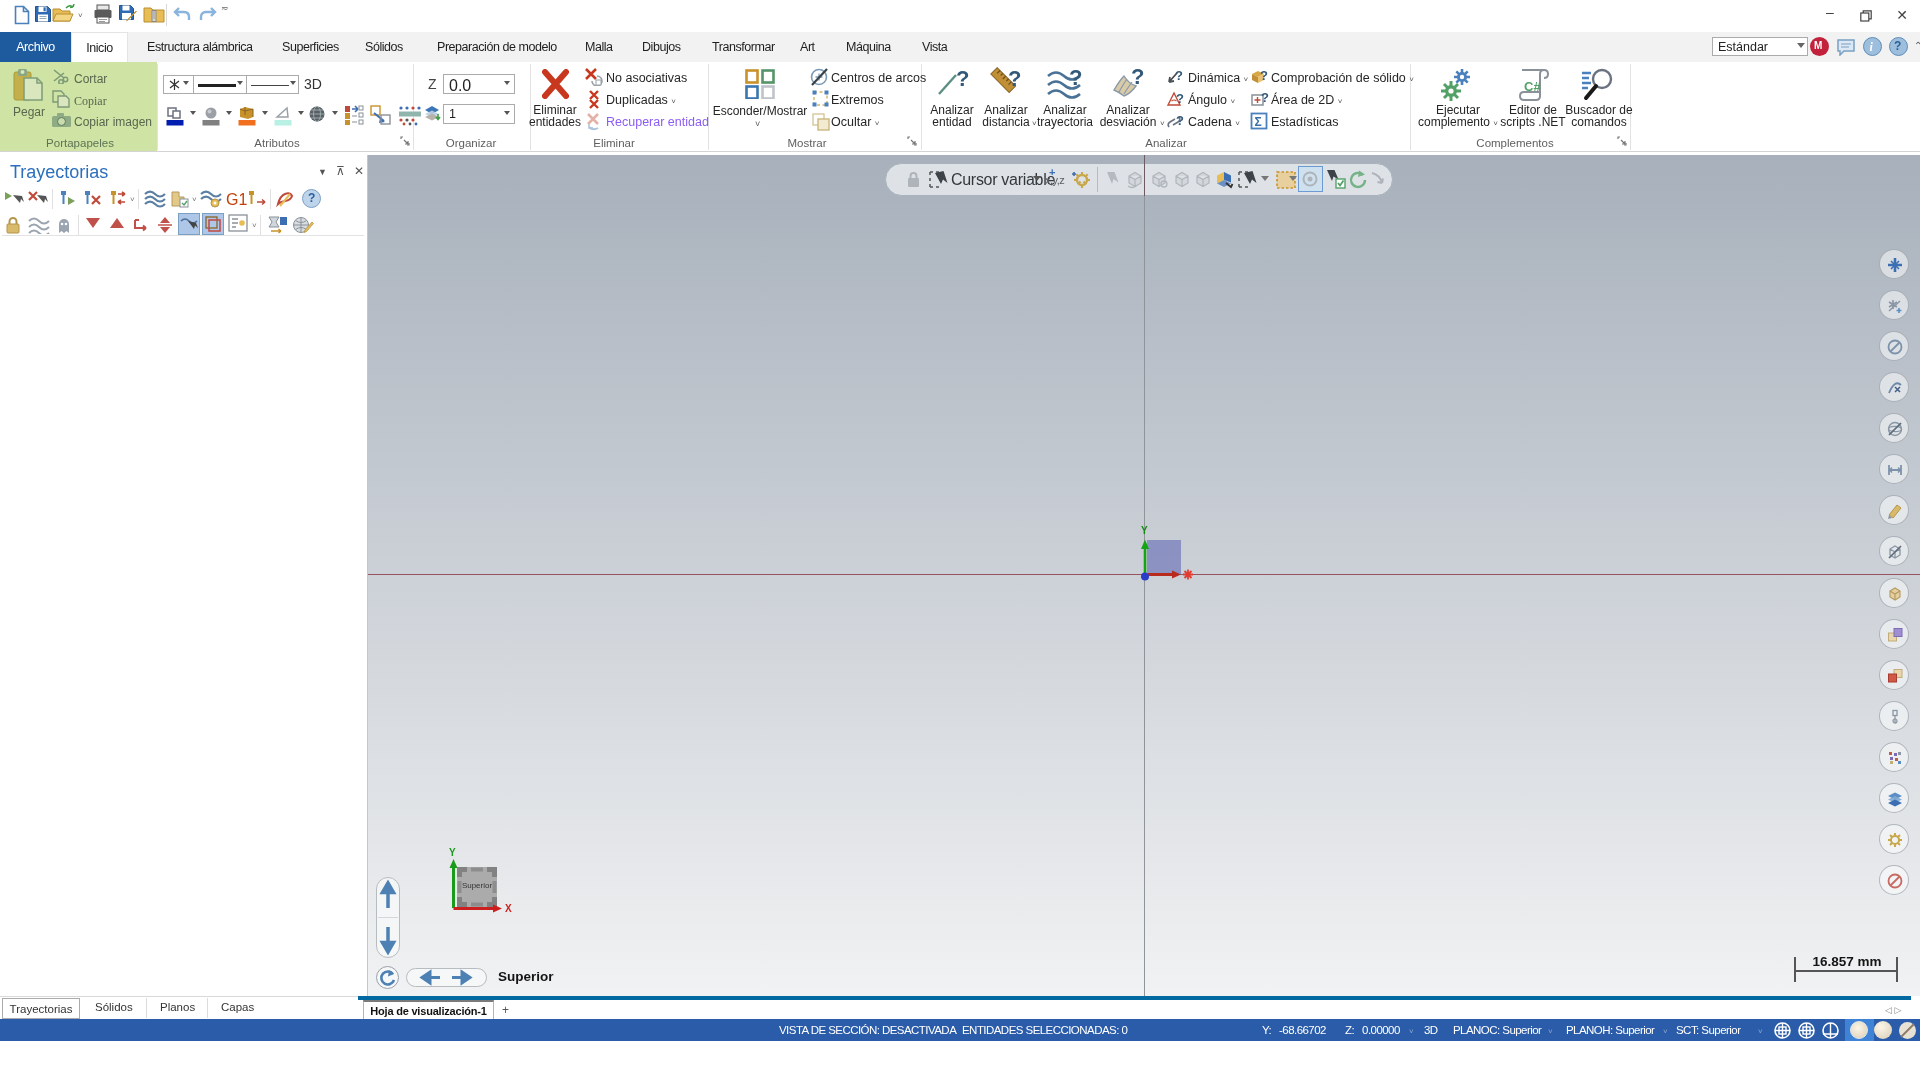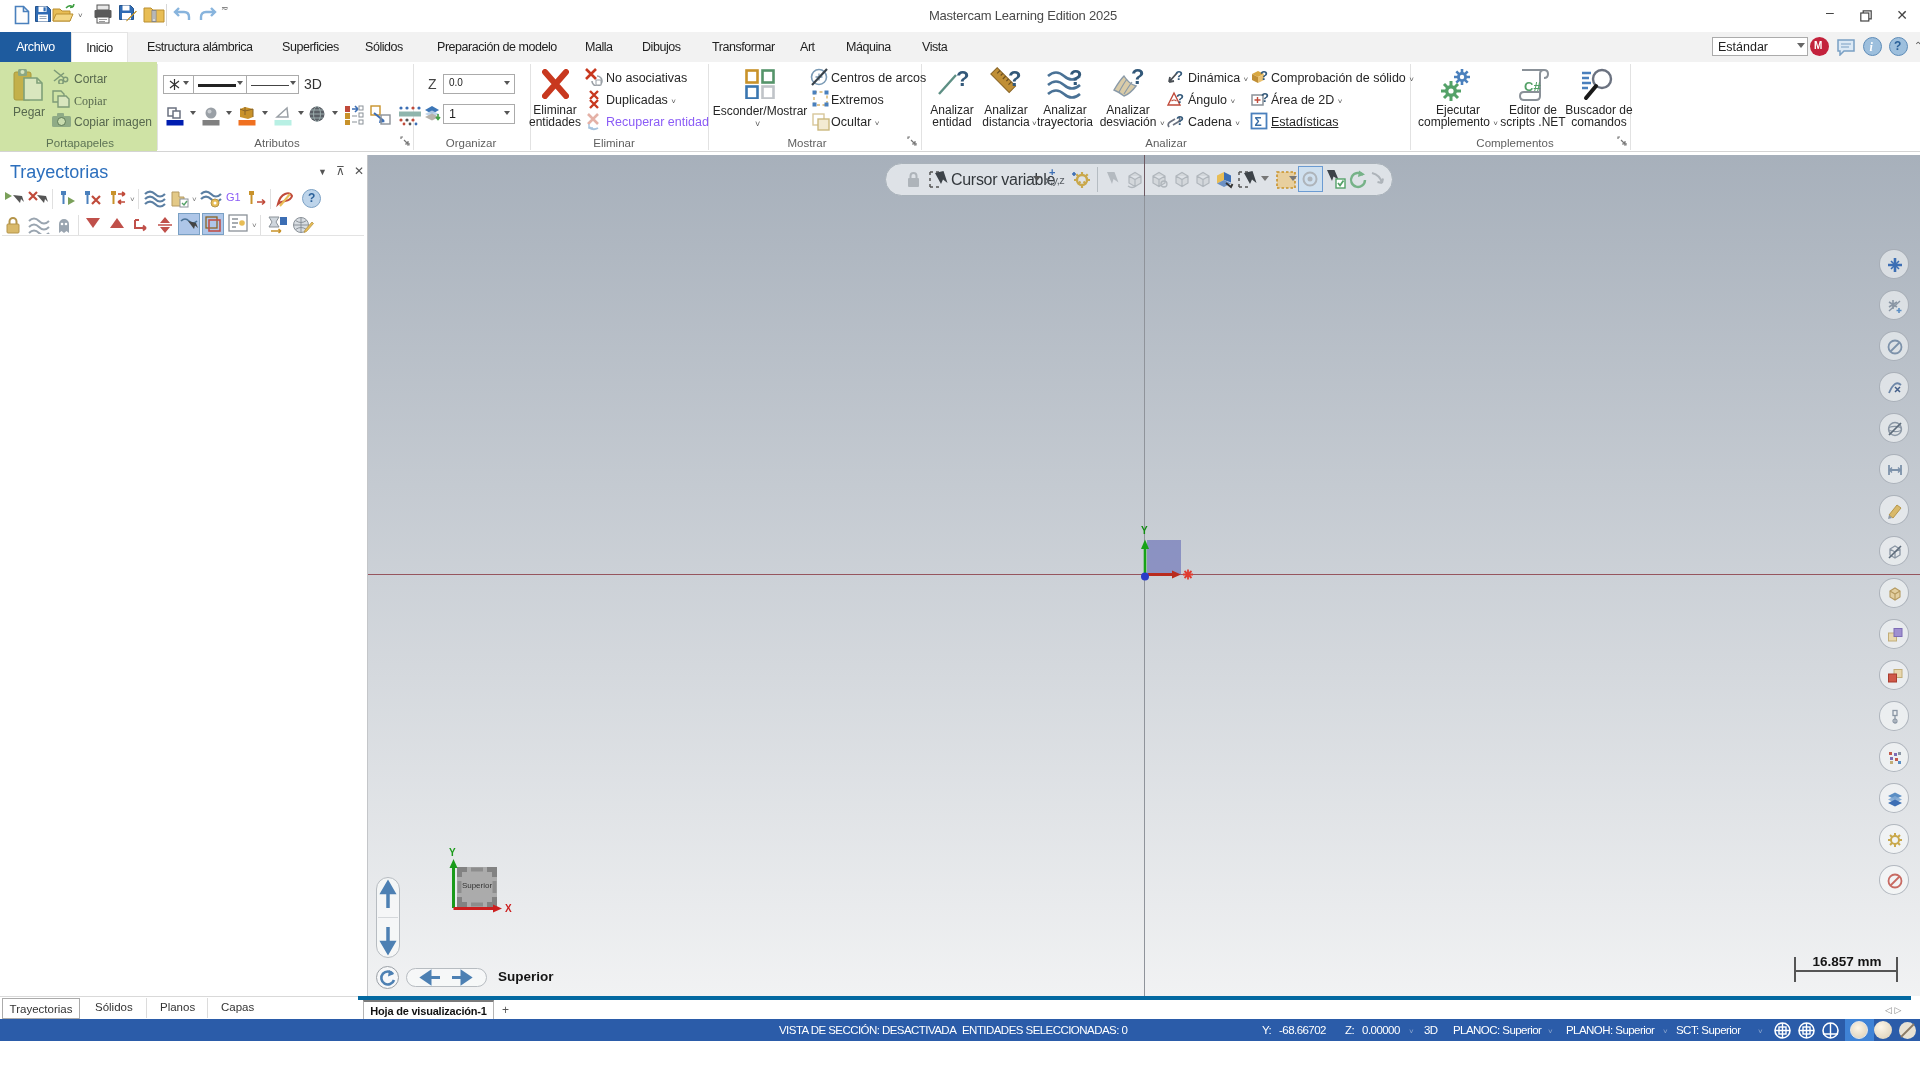--- a/index.html
+++ b/index.html
@@ -88,21 +88,20 @@
       </svg>
 <div class="ab" style="left:166px;top:4px;width:1px;height:22px;background:#d8d8d8;"></div>
 <svg class="ab" style="left:173px;top:6px;" width="18" height="16" viewBox="0 0 18 16">
         <path d="M6 2 L2 6 l4 4 M2 6 h9 q5 0 5 5 v3" fill="none" stroke="#88b4dd" stroke-width="2.4"></path>
       </svg>
 <svg class="ab" style="left:199px;top:6px;" width="18" height="16" viewBox="0 0 18 16">
         <path d="M12 2 L16 6 l-4 4 M16 6 H7 q-5 0 -5 5 v3" fill="none" stroke="#88b4dd" stroke-width="2.4"></path>
       </svg>
 <div class="ab" style="left:221px;top:3px;font-size:9px;color:#666;">≂</div>
 </div>
-<div id="title" class="ab">Mastercam Learning Edition 2025</div>
 <div class="ab winbtn" style="left:1822px;top:4px;width:16px;text-align:center;">–</div>
 <svg class="ab" style="left:1860px;top:10px;" width="12" height="12" viewBox="0 0 12 12">
       <rect x="0.8" y="3" width="8" height="8" fill="#fff" stroke="#444" stroke-width="1.2"></rect>
       <path d="M3.2 3 V0.8 h8 v8 H9" fill="none" stroke="#444" stroke-width="1.2"></path>
     </svg>
 <div class="ab winbtn" style="left:1894px;top:7px;width:16px;text-align:center;">✕</div>
 
 <div id="tabrow" class="ab">
 <div id="tab-archivo" class="ab tab">Archivo</div>
 <div id="tab-inicio" class="ab tab">Inicio</div>
@@ -258,21 +257,21 @@
           <circle cx="9" cy="15" r="1.6" fill="#555"></circle>
           <circle cx="15" cy="15" r="1.6" fill="#c04a3a"></circle>
 <circle cx="6" cy="19" r="1.4" fill="#c04a3a"></circle>
           <circle cx="12" cy="19" r="1.4" fill="#555"></circle>
           <circle cx="18" cy="19" r="1.4" fill="#3c6eb4"></circle>
         </svg>
       </div>
 
   <div class="ab" style="left:428px;top:14px;font-size:14px;color:#444;">Z</div>
   <div class="ab" style="left:443px;top:12px;width:72px;height:20px;border:1px solid #ababab;background:#fff;"></div>
-  <div class="ab" style="left:449px;top:15px;font-size:10px;color:#222;">0.0</div>
+  <div class="ab" style="left:449px;top:15px;font-size:16px;color:#222;">0.0</div>
   <div class="ab" style="left:504px;top:19px;width:0;height:0;border-left:3.5px solid transparent;border-right:3.5px solid transparent;border-top:4.5px solid #555;"></div>
   <svg class="ab" style="left:424px;top:42px;" width="18" height="18" viewBox="0 0 18 18">
     <path d="M1 6 L8 2 L15 6 L8 10 z" fill="#3c76b7"></path>
     <path d="M1 10 L8 6.5 L15 10 L8 13.5 z" fill="#b9cfe6" opacity="0.9"></path>
     <path d="M1 13 L8 9.5 L15 13 L8 16.5 z" fill="#b7b3ac"></path>
     <path d="M14 10 v5 M12 13 l2 2.5 2-2.5" stroke="#3f9e43" stroke-width="1.6" fill="none"></path>
   </svg>
   <div class="ab" style="left:443px;top:42px;width:72px;height:20px;border:1px solid #ababab;background:#fff;"></div>
   <div class="ab" style="left:449px;top:45px;font-size:12.5px;color:#222;">1</div>
   <div class="ab" style="left:504px;top:49px;width:0;height:0;border-left:3.5px solid transparent;border-right:3.5px solid transparent;border-top:4.5px solid #555;"></div>
@@ -381,21 +380,21 @@
   <svg class="ab" style="left:1250px;top:28px;" width="20" height="18" viewBox="0 0 20 18">
     <rect x="2" y="5" width="11" height="10" fill="none" stroke="#8a9198" stroke-width="1.5"></rect>
     <path d="M4.5 10 h6 M7.5 7 v6" stroke="#c04a3a" stroke-width="1.4"></path>
     <text x="11" y="12" font-size="13" font-weight="bold" fill="#33597a" font-family="Liberation Sans">?</text>
   </svg>
   <div class="ab stxt" style="left:1271px;top:31px;">Área de 2D <span class="chev">˅</span></div>
   <svg class="ab" style="left:1250px;top:50px;" width="18" height="18" viewBox="0 0 18 18">
     <rect x="1.5" y="1.5" width="15" height="15" fill="none" stroke="#4a80bd" stroke-width="1.8"></rect>
     <text x="4.5" y="13.5" font-size="12" font-weight="bold" fill="#3a6ea5" font-family="Liberation Sans">Σ</text>
   </svg>
-  <div class="ab stxt" style="left:1271px;top:53px;text-decoration:underline;">Estadísticas</div>
+  <div class="ab stxt" style="left:1271px;top:53px;">Estadísticas</div>
 
   <svg class="ab" style="left:1438px;top:4px;" width="38" height="38" viewBox="0 0 38 38">
     <g fill="#4a80bd">
           <circle cx="24" cy="11" r="5"></circle>
           <g stroke="#4a80bd" stroke-width="2.6">
             <path d="M24 3 v4 M24 15 v4 M16 11 h4 M28 11 h4 M18.3 5.3 l2.8 2.8 M26.9 13.9 l2.8 2.8 M29.7 5.3 l-2.8 2.8 M21.1 13.9 l-2.8 2.8"></path>
           </g>
           <circle cx="24" cy="11" r="2.2" fill="#fff"></circle>
         </g>
     <g fill="#54a168">
@@ -459,21 +458,21 @@
           <path d="M2 2 h7 v5 h5 v9 h-12 z" fill="#e3c987" stroke="#b59a60"></path>
           <rect x="10" y="9" width="8" height="8" fill="#fff" stroke="#8a9198"></rect>
           <path d="M12 13 l2 2 3 -4" stroke="#54a168" stroke-width="1.4" fill="none"></path>
         </svg>
 <div class="ab" style="left:192px;top:8px;font-size:8px;color:#777;">˅</div>
 <svg class="ab" style="left:200px;top:3px;" width="22" height="18" viewBox="0 0 22 18">
           <path d="M1 4 q5 -5 10 0 t10 0 M1 9 q5 -5 10 0 t10 0" fill="none" stroke="#5b7fa3" stroke-width="2.2"></path>
           <circle cx="15" cy="13" r="4" fill="#e8bd55" stroke="#b5954a"></circle>
           <circle cx="15" cy="13" r="1.5" fill="#fff"></circle>
         </svg>
-<div class="ab" style="left:226px;top:4px;font-size:11px;color:#8b5cf6;">G1</div>
+<div class="ab" style="left:226px;top:4px;font-size:16px;color:#c2410c;">G1</div>
 <svg class="ab" style="left:246px;top:3px;" width="22" height="18" viewBox="0 0 22 18">
           <rect x="3" y="1" width="5" height="4" fill="#c8922a"></rect>
           <path d="M5.5 5 v9" stroke="#c8922a" stroke-width="2"></path>
           <path d="M11 12 h8 m0 0 l-3 -2.5 m3 2.5 l-3 2.5" stroke="#c04a3a" stroke-width="1.6" fill="none"></path>
         </svg>
 <div class="ab" style="left:270px;top:2px;width:1px;height:20px;background:#e0e0e0;"></div>
 <svg class="ab" style="left:276px;top:3px;" width="18" height="18" viewBox="0 0 18 18">
           <path d="M2 14 q2 -8 7 -10 q5 -2 7 2 q-1 4 -7 5 q-5 1 -7 3 z" fill="none" stroke="#c04a3a" stroke-width="2"></path>
           <path d="M4 16 L14 4" stroke="#e8bd55" stroke-width="2"></path>
         </svg>

